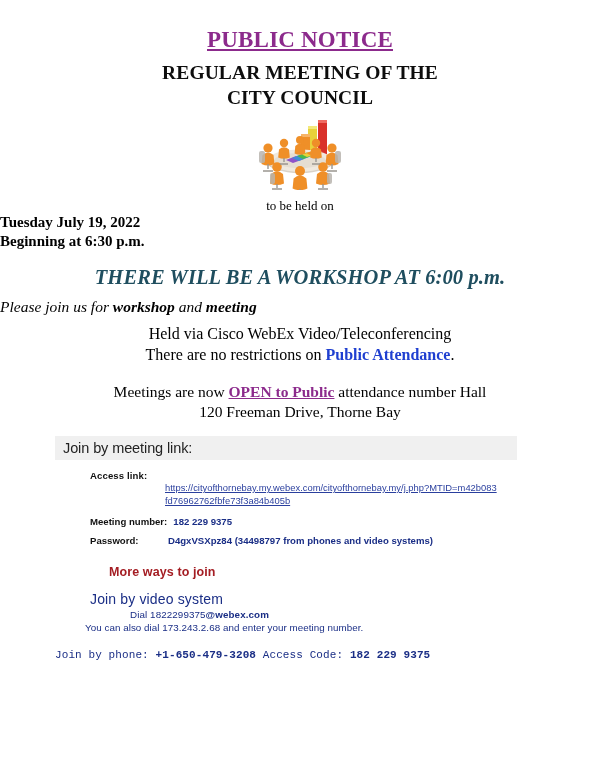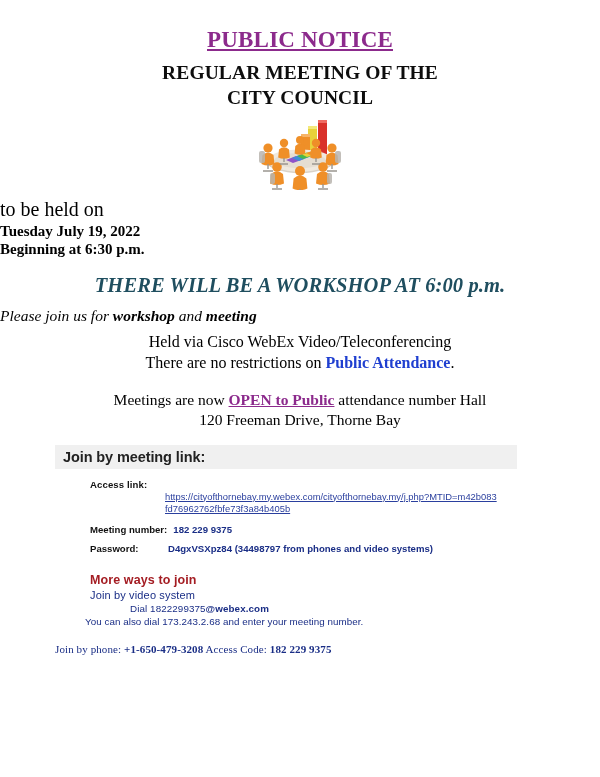--- a/index.html
+++ b/index.html
@@ -56,22 +56,22 @@
   }
   .clipart {
     position: relative;
     width: 108px;
     height: 72px;
   }
   .clipart svg { display: block; }
 
   
   .toheld {
-    text-align: left;
-    font-size: 20px;
+    text-align: center;
+    font-size: 13px;
     margin-top: 8px;
     line-height: 1.18;
   }
   .dateline {
     text-align: left;
     font-size: 15px;
     font-weight: bold;
     line-height: 1.25;
   }
 
@@ -131,21 +131,20 @@
   
   .banner {
     margin: 14px 0 0 55px;
     width: 462px;
     height: 24px;
     background: #f0f0f0;
     display: flex;
     align-items: center;
     padding-left: 8px;
     box-sizing: border-box;
-    font-weight: bold;
   }
   .banner-text {
     font-family: "Liberation Sans", sans-serif;
     font-size: 14.5px;
     color: #222222;
     letter-spacing: -0.1px;
   }
 
   
   .details {
@@ -189,26 +188,27 @@
   .row-pass .rlabel { width: 78px; flex: 0 0 78px; }
   .row-pass .rvalue { margin-left: 0; }
 
   .more {
     margin-top: 19px;
     font-family: "Liberation Sans", sans-serif;
     font-size: 12.5px;
     font-weight: bold;
     color: #a41d23;
     letter-spacing: 0.1px;
+    margin-left: 19px;
   }
   .byvideo {
     font-family: "Liberation Sans", sans-serif;
-    font-size: 11px;
-    color: #1a2e86;
-    margin-top: 2px;
+    font-size: 14px;
+    color: #1a2e86;
+    margin-top: 12px;
     letter-spacing: 0.15px;
   }
   .dialrow {
     font-family: "Liberation Sans", sans-serif;
     font-size: 9.8px;
     color: #1a2e86;
     margin-top: 2px;
     margin-left: 40px;
     letter-spacing: 0.1px;
   }
@@ -216,21 +216,21 @@
   .alsodial {
     font-family: "Liberation Sans", sans-serif;
     font-size: 9.8px;
     color: #1a2e86;
     margin-top: 2px;
     margin-left: -5px;
     letter-spacing: 0.05px;
   }
 
   .phonerow {
-    font-family: Liberation Serif, serif;
+    font-family: Liberation Mono, monospace;
     font-size: 11px;
     color: #1a2e86;
     margin-top: 16px;
     margin-left: 55px;
     letter-spacing: 0.1px;
   }
   .phonerow b { font-weight: bold; }
 </style>
 </head>
 <body>

